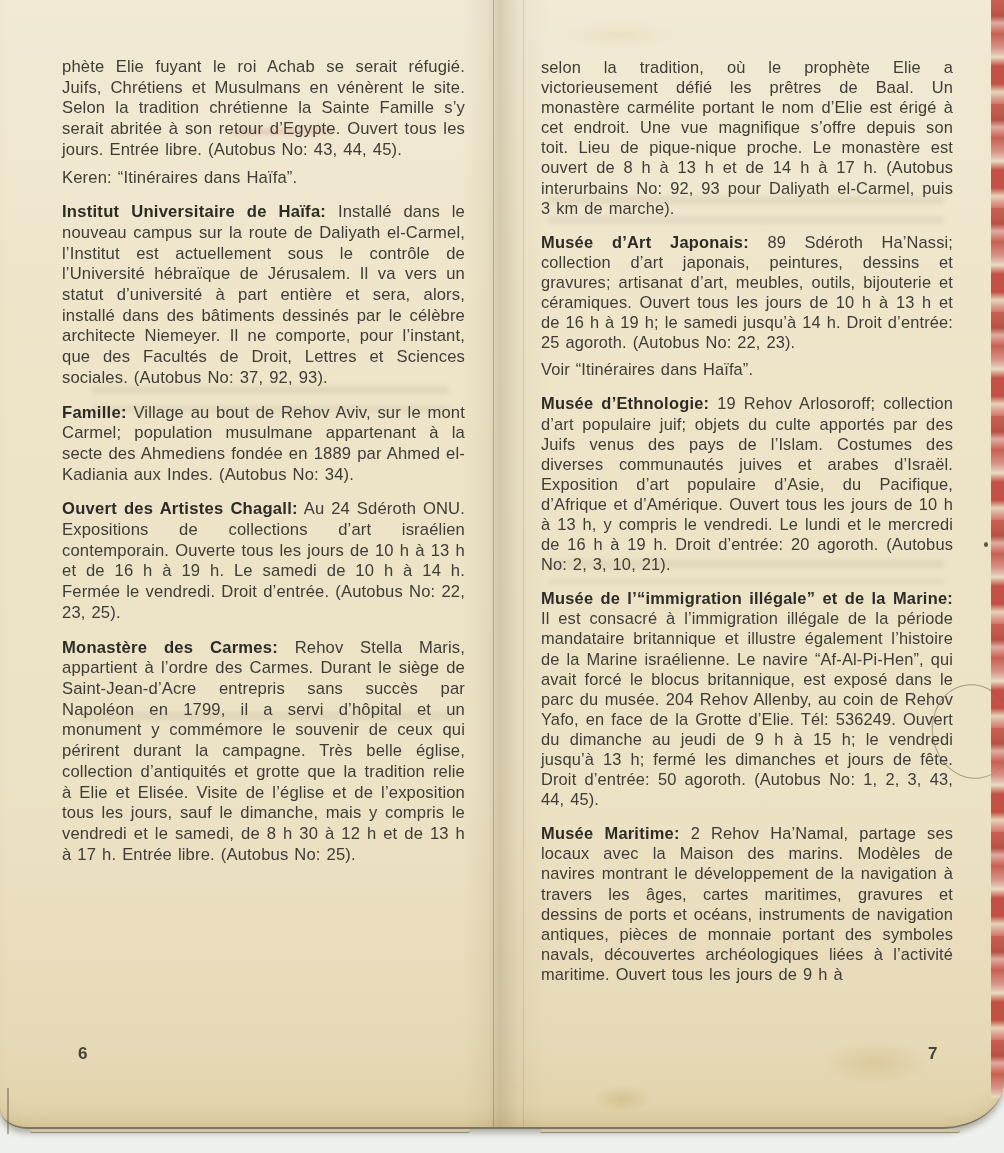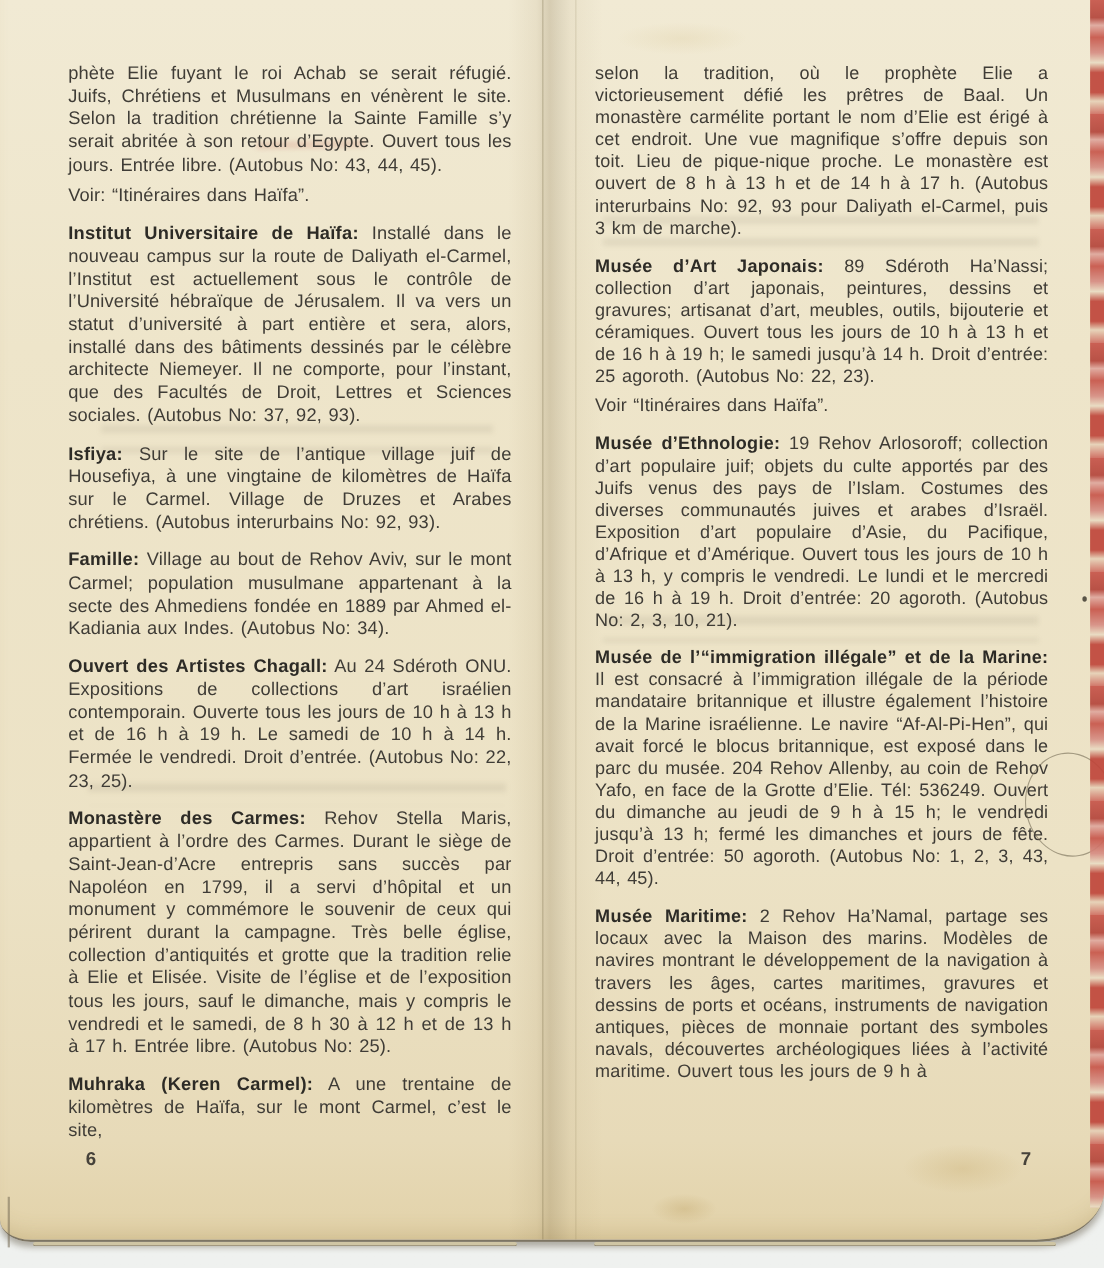--- a/index.html
+++ b/index.html
@@ -90,27 +90,25 @@
   <div class="ghost g2"></div>
   <div class="ghost g3"></div>
   <div class="ghost g4"></div>
   <div class="stain s1"></div>
   <div class="stain s2"></div>
   <div class="stain s3"></div>
   <div class="smudge"></div>
 
   <div class="col col-left">
     <p class="entry"><b></b><span>phète Elie fuyant le roi Achab se serait réfugié. Juifs, Chrétiens et Musulmans en vénèrent le site. Selon la tradition chrétienne la Sainte Famille s’y serait abritée à son retour d’Egypte. Ouvert tous les jours. Entrée libre. (Autobus No: 43, 44, 45).</span></p>
-    <p class="entry voir"><span>Voir: “Itinéraires dans Haïfa”.</span></p>
+    <p class="entry voir"><span>Keren: “Itinéraires dans Haïfa”.</span></p>
     <p class="entry"><b>Institut Universitaire de Haïfa:</b><span> Installé dans le nouveau campus sur la route de Daliyath el-Carmel, l’Institut est actuellement sous le contrôle de l’Université hébraïque de Jérusalem. Il va vers un statut d’université à part entière et sera, alors, installé dans des bâtiments dessinés par le célèbre architecte Niemeyer. Il ne comporte, pour l’instant, que des Facultés de Droit, Lettres et Sciences sociales. (Autobus No: 37, 92, 93).</span></p>
-    <p class="entry"><b>Isfiya:</b><span> Sur le site de l’antique village juif de Housefiya, à une vingtaine de kilomètres de Haïfa sur le Carmel. Village de Druzes et Arabes chrétiens. (Autobus interurbains No: 92, 93).</span></p>
     <p class="entry"><b>Famille:</b><span> Village au bout de Rehov Aviv, sur le mont Carmel; population musulmane appartenant à la secte des Ahmediens fondée en 1889 par Ahmed el-Kadiania aux Indes. (Autobus No: 34).</span></p>
     <p class="entry"><b>Ouvert des Artistes Chagall:</b><span> Au 24 Sdéroth ONU. Expositions de collections d’art israélien contemporain. Ouverte tous les jours de 10 h à 13 h et de 16 h à 19 h. Le samedi de 10 h à 14 h. Fermée le vendredi. Droit d’entrée. (Autobus No: 22, 23, 25).</span></p>
     <p class="entry"><b>Monastère des Carmes:</b><span> Rehov Stella Maris, appartient à l’ordre des Carmes. Durant le siège de Saint-Jean-d’Acre entrepris sans succès par Napoléon en 1799, il a servi d’hôpital et un monument y commémore le souvenir de ceux qui périrent durant la campagne. Très belle église, collection d’antiquités et grotte que la tradition relie à Elie et Elisée. Visite de l’église et de l’exposition tous les jours, sauf le dimanche, mais y compris le vendredi et le samedi, de 8 h 30 à 12 h et de 13 h à 17 h. Entrée libre. (Autobus No: 25).</span></p>
-    <p class="entry"><b>Muhraka (Keren Carmel):</b><span> A une trentaine de kilomètres de Haïfa, sur le mont Carmel, c’est le site,</span></p>
   </div>
 
   <div class="col col-right">
     <p class="entry"><b></b><span>selon la tradition, où le prophète Elie a victorieusement défié les prêtres de Baal. Un monastère carmélite portant le nom d’Elie est érigé à cet endroit. Une vue magnifique s’offre depuis son toit. Lieu de pique-nique proche. Le monastère est ouvert de 8 h à 13 h et de 14 h à 17 h. (Autobus interurbains No: 92, 93 pour Daliyath el-Carmel, puis 3 km de marche).</span></p>
     <p class="entry"><b>Musée d’Art Japonais:</b><span> 89 Sdéroth Ha’Nassi; collection d’art japonais, peintures, dessins et gravures; artisanat d’art, meubles, outils, bijouterie et céramiques. Ouvert tous les jours de 10 h à 13 h et de 16 h à 19 h; le samedi jusqu’à 14 h. Droit d’entrée: 25 agoroth. (Autobus No: 22, 23).</span></p>
     <p class="entry voir"><span>Voir “Itinéraires dans Haïfa”.</span></p>
     <p class="entry"><b>Musée d’Ethnologie:</b><span> 19 Rehov Arlosoroff; collection d’art populaire juif; objets du culte apportés par des Juifs venus des pays de l’Islam. Costumes des diverses communautés juives et arabes d’Israël. Exposition d’art populaire d’Asie, du Pacifique, d’Afrique et d’Amérique. Ouvert tous les jours de 10 h à 13 h, y compris le vendredi. Le lundi et le mercredi de 16 h à 19 h. Droit d’entrée: 20 agoroth. (Autobus No: 2, 3, 10, 21).</span></p>
     <p class="entry"><b>Musée de l’“immigration illégale” et de la Marine:</b><span> Il est consacré à l’immigration illégale de la période mandataire britannique et illustre également l’histoire de la Marine israélienne. Le navire “Af-Al-Pi-Hen”, qui avait forcé le blocus britannique, est exposé dans le parc du musée. 204 Rehov Allenby, au coin de Rehov Yafo, en face de la Grotte d’Elie. Tél: 536249. Ouvert du dimanche au jeudi de 9 h à 15 h; le vendredi jusqu’à 13 h; fermé les dimanches et jours de fête. Droit d’entrée: 50 agoroth. (Autobus No: 1, 2, 3, 43, 44, 45).</span></p>
     <p class="entry"><b>Musée Maritime:</b><span> 2 Rehov Ha’Namal, partage ses locaux avec la Maison des marins. Modèles de navires montrant le développement de la navigation à travers les âges, cartes maritimes, gravures et dessins de ports et océans, instruments de navigation antiques, pièces de monnaie portant des symboles navals, découvertes archéologiques liées à l’activité maritime. Ouvert tous les jours de 9 h à</span></p>
   </div>

